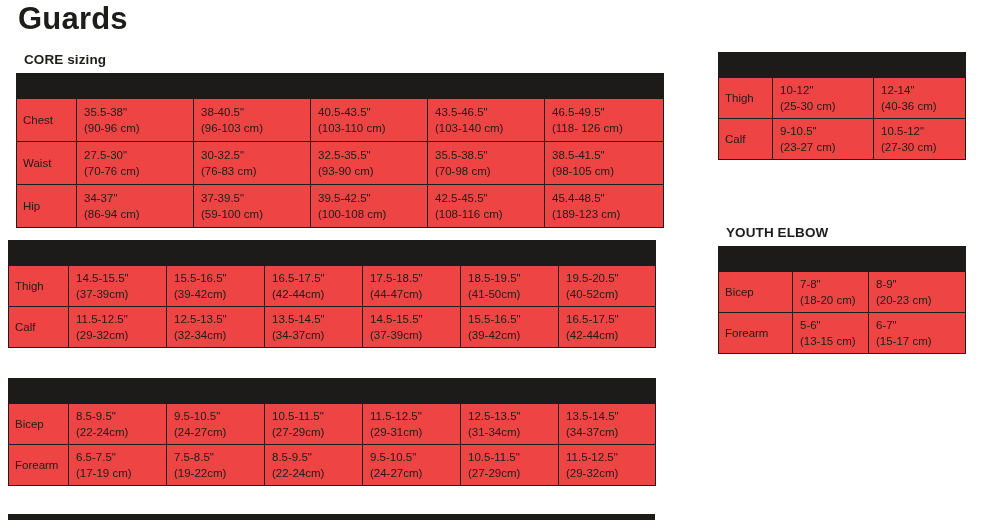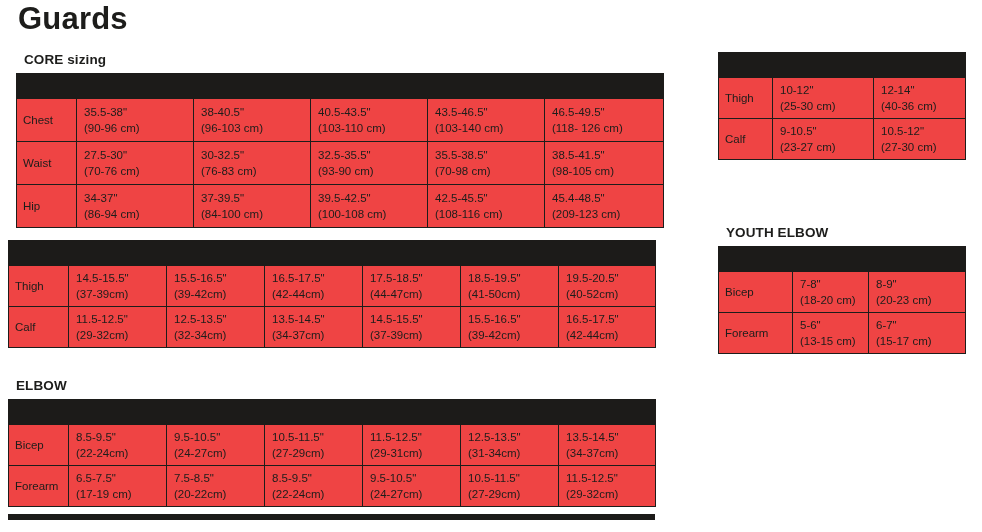--- a/index.html
+++ b/index.html
@@ -109,33 +109,33 @@
           </td>
         </tr>
         <tr>
           <th class="lbl">Hip</th>
           <td class="cell">
             <div class="in">34-37"</div>
             <div class="cm">(86-94 cm)</div>
           </td>
           <td class="cell">
             <div class="in">37-39.5"</div>
-            <div class="cm">(84-100 cm)</div>
+            <div class="cm">(59-100 cm)</div>
           </td>
           <td class="cell">
             <div class="in">39.5-42.5"</div>
             <div class="cm">(100-108 cm)</div>
           </td>
           <td class="cell">
             <div class="in">42.5-45.5"</div>
             <div class="cm">(108-116 cm)</div>
           </td>
           <td class="cell">
             <div class="in">45.4-48.5"</div>
-            <div class="cm">(209-123 cm)</div>
+            <div class="cm">(189-123 cm)</div>
           </td>
         </tr>
       </tbody>
     </table>
 </div>
 
 <div class="section s-knee" style="left:8px;top:240px;">
   <table>
       <colgroup>
         <col style="width: 60px;">
@@ -202,21 +202,20 @@
           <td class="cell">
             <div class="in">16.5-17.5"</div>
             <div class="cm">(42-44cm)</div>
           </td>
         </tr>
       </tbody>
     </table>
 </div>
 
 <div class="section s-elbow" style="left:8px;top:378px;">
-  <h2>ELBOW</h2>
   <table>
       <colgroup>
         <col style="width: 60px;">
         <col style="width: 98px;">
         <col style="width: 98px;">
         <col style="width: 98px;">
         <col style="width: 98px;">
         <col style="width: 98px;">
         <col style="width: 97px;">
       </colgroup>
@@ -252,21 +251,21 @@
           </td>
         </tr>
         <tr>
           <th class="lbl">Forearm</th>
           <td class="cell">
             <div class="in">6.5-7.5"</div>
             <div class="cm">(17-19 cm)</div>
           </td>
           <td class="cell">
             <div class="in">7.5-8.5"</div>
-            <div class="cm">(20-22cm)</div>
+            <div class="cm">(19-22cm)</div>
           </td>
           <td class="cell">
             <div class="in">8.5-9.5"</div>
             <div class="cm">(22-24cm)</div>
           </td>
           <td class="cell">
             <div class="in">9.5-10.5"</div>
             <div class="cm">(24-27cm)</div>
           </td>
           <td class="cell">

